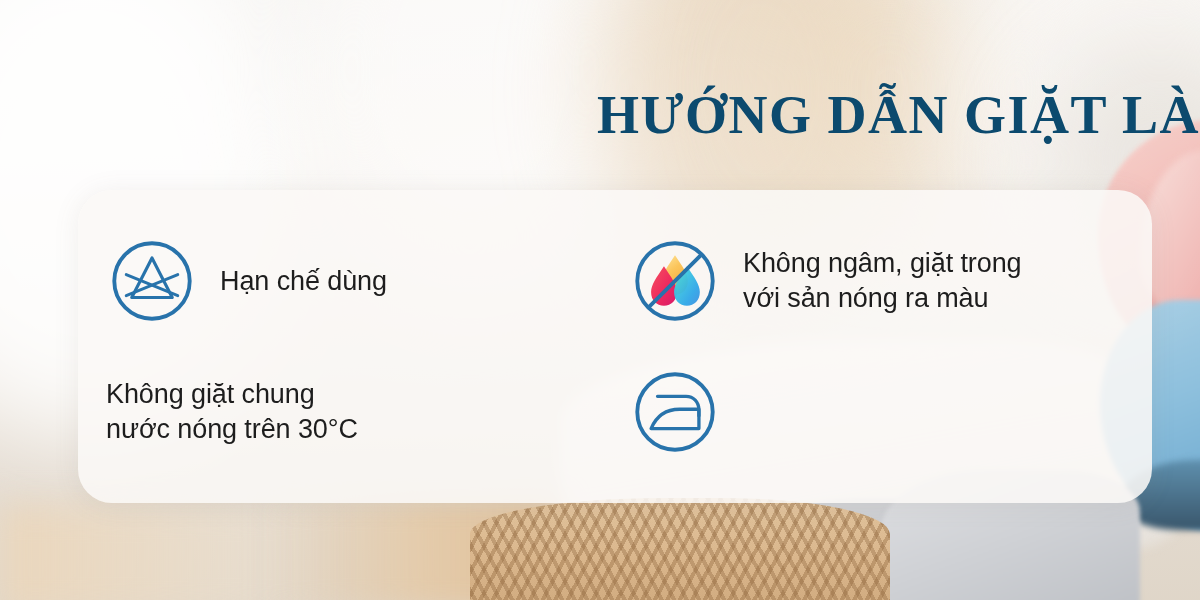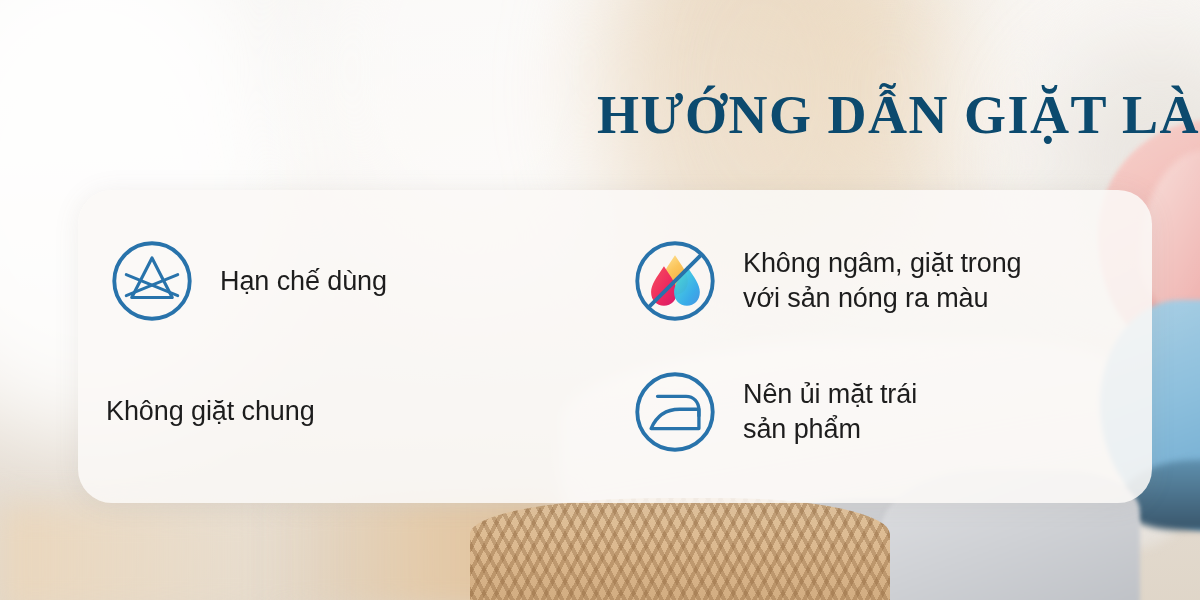--- a/index.html
+++ b/index.html
@@ -279,34 +279,31 @@
         </div>
         <div class="cell-text">
           <span class="l1">Không ngâm, giặt trong</span>
           <span class="l2">với sản nóng ra màu</span>
         </div>
       </div>
 
       <div class="cell">
         <div class="cell-text">
           <span class="l1">Không giặt chung</span>
+          <span class="l2">nước nóng trên 30°C</span>
         </div>
       </div>
 
       <div class="cell">
         <div class="icon-wrap">
           <svg width="92" height="92" viewBox="0 0 100 100" aria-hidden="true">
             <circle cx="50" cy="50" r="41" fill="none" stroke="#2873ab" stroke-width="4.2"></circle>
 
             <path d="M31 33 L62 33 C70 33 76 39 76 48 L76 54" fill="none" stroke="#2873ab" stroke-width="3.6" stroke-linecap="round" stroke-linejoin="round"></path>
 
             <path d="M24 68 C30 54 40 47 55 47 L76 47 L76 68 Z" fill="none" stroke="#2873ab" stroke-width="3.6" stroke-linejoin="round" stroke-linecap="round"></path>
           </svg>
         </div>
-        <div class="cell-text">
-          <span class="l1">Nên ủi mặt trái</span>
-          <span class="l2">sản phẩm</span>
-        </div>
       </div>
 
     </div>
   </div>
 </div>
 
 </body></html>

